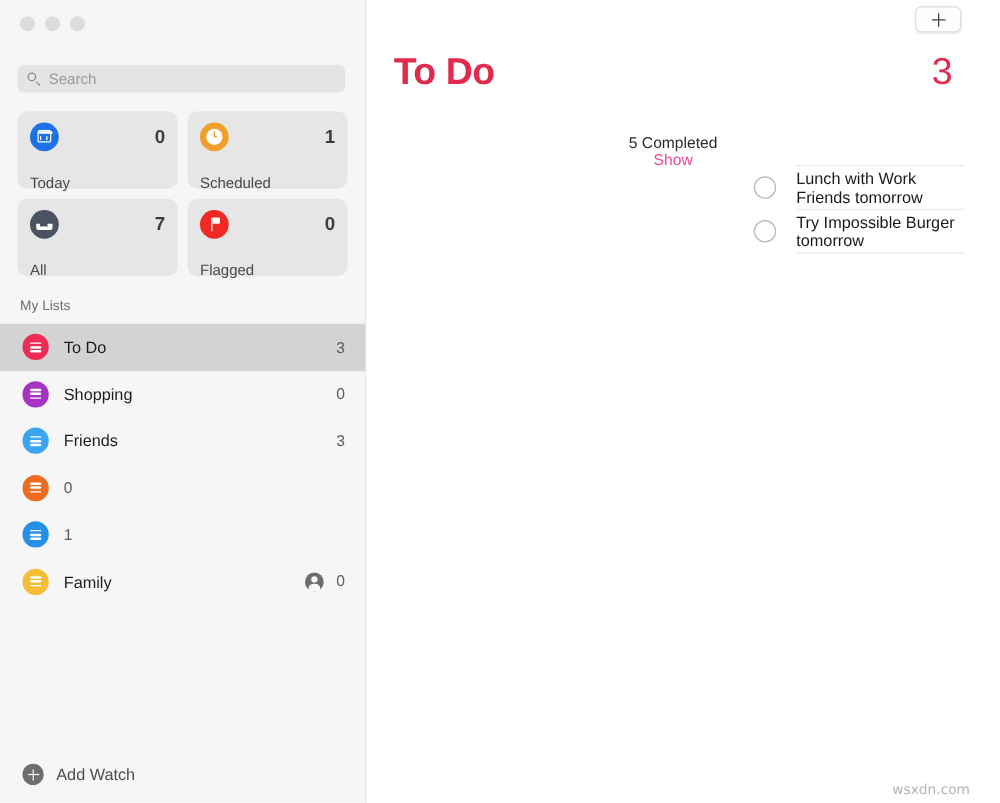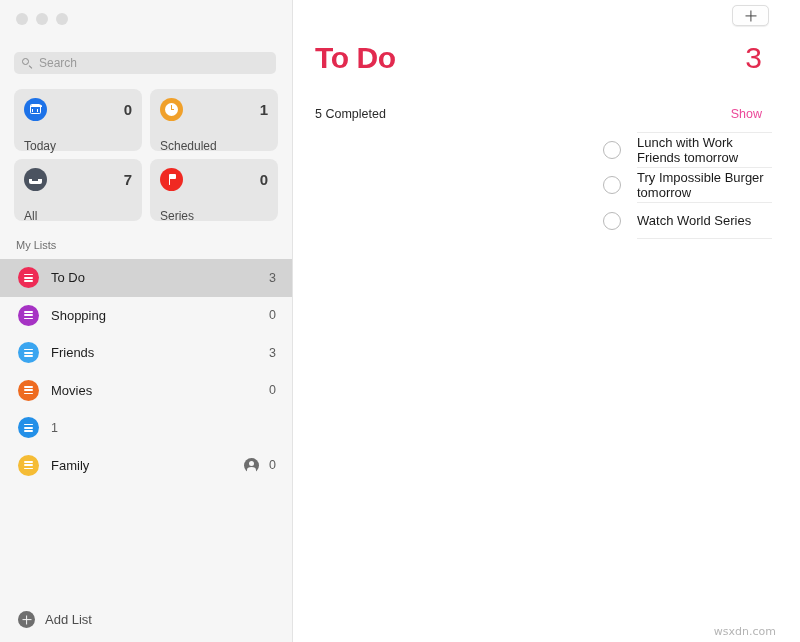--- a/index.html
+++ b/index.html
@@ -392,20 +392,21 @@
   }
 
   .completed-row {
     position: absolute;
     top: 107px;
     left: 22px;
     right: 22px;
     display: flex;
     align-items: center;
     justify-content: space-between;
+    flex-direction: column;
   }
   .completed-text {
     font-size: 12.5px;
     color: #2b2b2b;
   }
   .show-link {
     font-size: 12.5px;
     color: #ec4899;
   }
 
@@ -514,21 +515,21 @@
         <div class="card-label">All</div>
       </div>
 
       <div class="card">
         <div class="card-top">
           <span class="card-badge badge-flag">
             <span class="ic-flag"></span>
           </span>
           <span class="card-count">0</span>
         </div>
-        <div class="card-label">Series</div>
+        <div class="card-label">Flagged</div>
       </div>
 
     </div>
 
     <div class="mylists-header">My Lists</div>
 
     <div class="lists">
 
       <div class="list-row selected">
         <span class="list-icon" style="background:#ee2b55">
@@ -559,21 +560,20 @@
         <span class="list-name">Friends</span>
         <span class="list-count">3</span>
       </div>
 
       <div class="list-row">
         <span class="list-icon" style="background:#ee6b20">
             <i></i>
             <i></i>
             <i></i>
           </span>
-        <span class="list-name">Movies</span>
         <span class="list-count">0</span>
       </div>
 
       <div class="list-row">
         <span class="list-icon" style="background:#2490e8">
             <i></i>
             <i></i>
             <i></i>
           </span>
         <span class="list-count">1</span>
@@ -587,21 +587,21 @@
           </span>
         <span class="list-name">Family</span>
         <span class="shared-icon"></span>
         <span class="list-count">0</span>
       </div>
 
     </div>
 
     <div class="add-list">
       <span class="add-icon"></span>
-      <span class="add-label">Add List</span>
+      <span class="add-label">Add Watch</span>
     </div>
 
   </div>
 
   <div class="main">
 
     <div class="plus-button">
       <span class="plus-glyph"></span>
     </div>
 
@@ -620,24 +620,20 @@
       <div class="task-row">
         <span class="task-checkbox"></span>
         <span class="task-title">Lunch with Work Friends tomorrow</span>
       </div>
 
       <div class="task-row">
         <span class="task-checkbox"></span>
         <span class="task-title">Try Impossible Burger tomorrow</span>
       </div>
 
-      <div class="task-row">
-        <span class="task-checkbox"></span>
-        <span class="task-title">Watch World Series</span>
-      </div>
 
     </div>
 
     <div class="watermark">wsxdn.com</div>
 
   </div>
 
 </div>
 
 </body></html>

